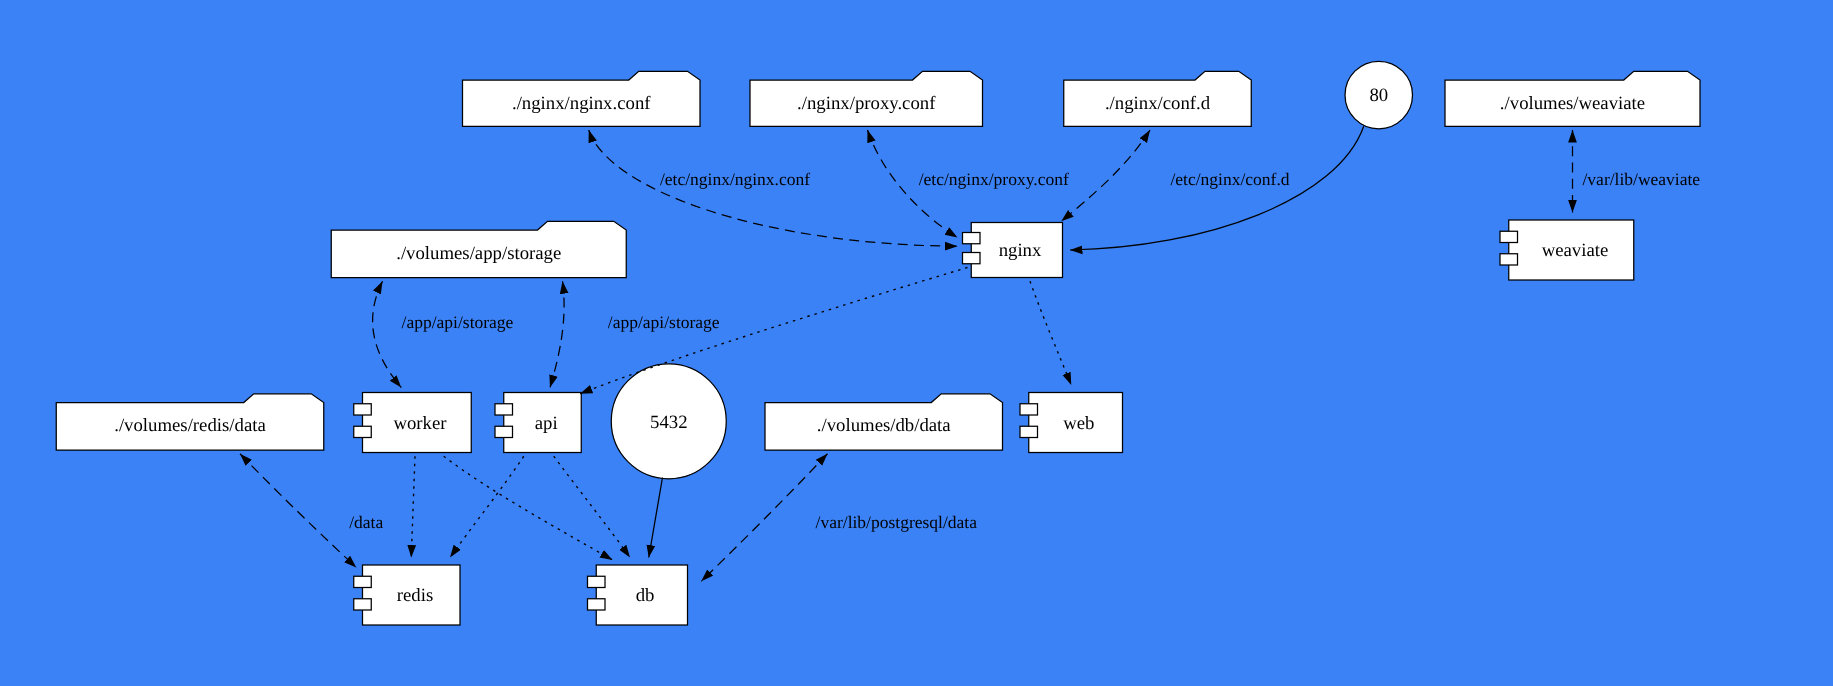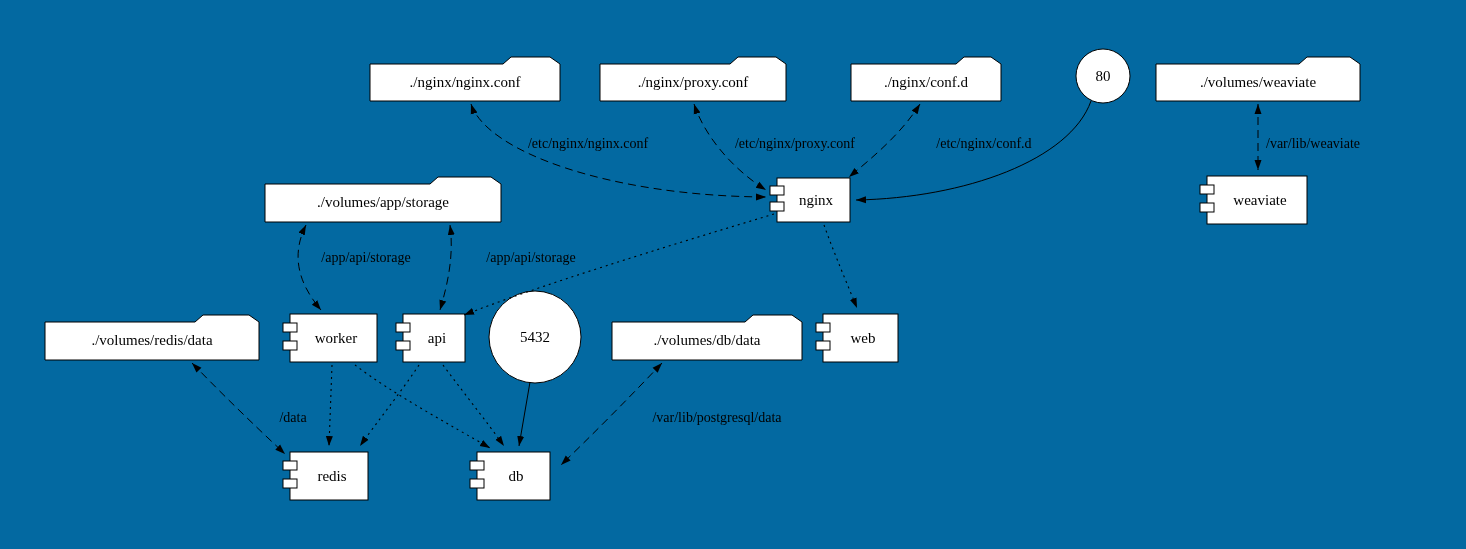--- a/index.html
+++ b/index.html
@@ -3,21 +3,21 @@
 <meta charset="utf-8">
 <style>
   html, body {
     margin: 0;
     padding: 0;
     background: #ffffff;
   }
   .canvas-wrap {
     width: 1466px;
     height: 549px;
-    background: #0369a1;
+    background: #3b82f6;
     position: relative;
     overflow: hidden;
   }
   svg { display: block; }
   .node-shape {
     fill: #ffffff;
     stroke: #000000;
     stroke-width: 1;
   }
   .node-label {

